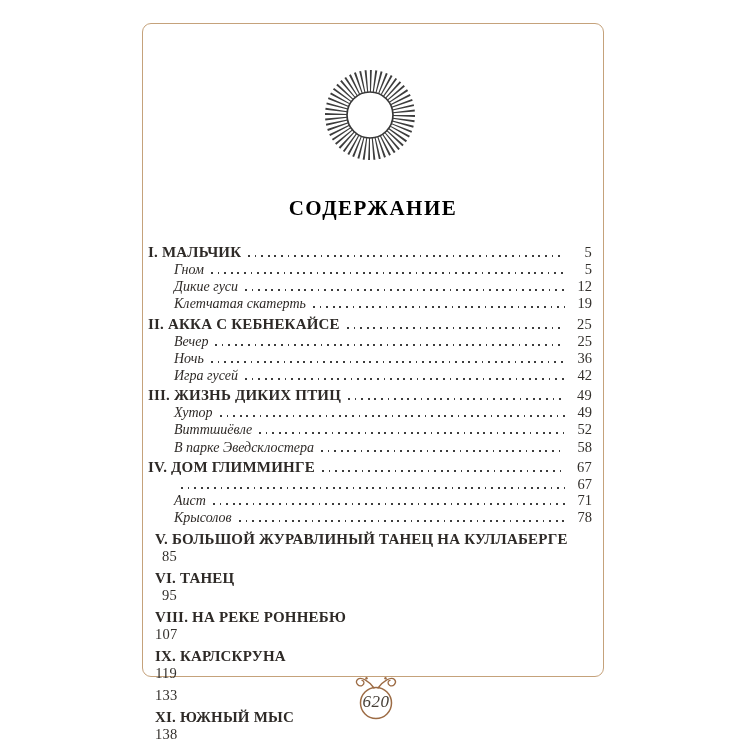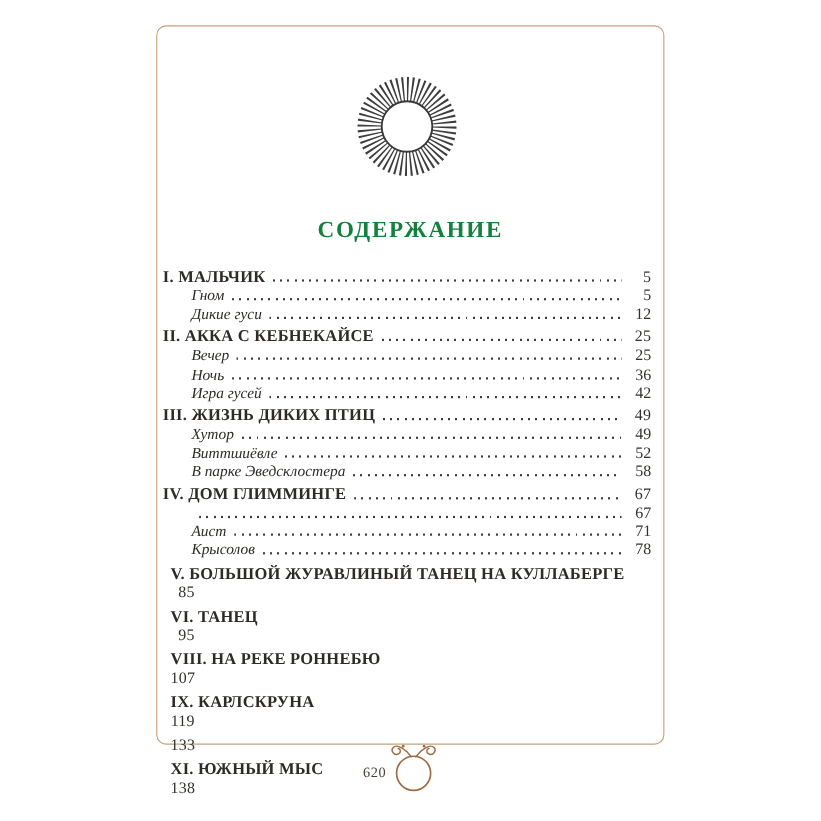--- a/index.html
+++ b/index.html
@@ -8,38 +8,38 @@
     font-family:"Liberation Serif","DejaVu Serif",serif;color:#2e2a27;
     overflow:hidden;
   }
   .frame{
     position:absolute;left:142px;top:23px;width:460px;height:652px;
     border:1.3px solid #c5a27b;border-radius:9px;background:transparent;
   }
   .sun{position:absolute;left:315px;top:60px;}
   .title{
     position:absolute;left:0;right:0;top:196px;text-align:center;
-    font-size:21px;font-weight:700;letter-spacing:1.5px;color:#15803d;
+    font-size:21px;font-weight:700;letter-spacing:1.5px;color:#000000;
   }
   .toc{position:absolute;left:148px;top:241px;width:444px;}
   .row{display:flex;align-items:baseline;}
   .row.chapter{font-weight:700;font-size:15px;line-height:17px;margin-top:3px;letter-spacing:0.2px;}
   .row.chapter.solo{margin-top:5px;flex-direction:column;}
   .row.sub{font-style:italic;font-size:14px;line-height:16.2px;padding-left:26px;justify-content:center;}
   .lbl{white-space:nowrap;}
   .leader{
     flex:1;height:2px;margin:0 5px 0 7px;min-width:12px;
     background-image:repeating-linear-gradient(90deg,#3c3c3c 0,#3c3c3c 1.8px,transparent 1.8px,transparent 6.6px);
   }
   .num{font-weight:400;font-style:normal;font-size:14.5px;min-width:22px;text-align:right;white-space:nowrap;color:#33302c;}
   .medallion{position:absolute;left:330px;top:673px;width:92px;height:54px;}
   .medallion svg{position:absolute;left:0;top:0;}
   .pageno{
-    position:absolute;left:0;top:23px;width:92px;
-    font-size:13px;letter-spacing:0.5px;color:#453e36;line-height:12px;
+    position:absolute;left:0;top:23px;width:92px;text-align:center;
+    font-size:17px;letter-spacing:0.5px;color:#453e36;line-height:12px;font-style:italic;
   }
 </style>
 </head>
 <body>
 
 <div class="frame"></div>
 
 <svg class="sun" width="110" height="110" viewBox="0 0 110 110" aria-hidden="true">
   <circle cx="55" cy="55" r="34" fill="none" stroke="#3d3d3d" stroke-width="22" stroke-dasharray="1.5 2.6"></circle>
   <circle cx="55" cy="55" r="23" fill="#ffffff" stroke="#383838" stroke-width="1.7"></circle>
@@ -55,20 +55,25 @@
     </div>
   <div class="row sub">
       <span class="lbl">Гном</span>
       <span class="leader"></span>
       <span class="num">5</span>
     </div>
   <div class="row sub">
       <span class="lbl">Дикие гуси</span>
       <span class="leader"></span>
       <span class="num">12</span>
+    </div>
+  <div class="row sub">
+      <span class="lbl">Клетчатая скатерть</span>
+      <span class="leader"></span>
+      <span class="num">19</span>
     </div>
   <div class="row chapter">
       <span class="lbl">II. АККА С КЕБНЕКАЙСЕ</span>
       <span class="leader"></span>
       <span class="num">25</span>
     </div>
   <div class="row sub">
       <span class="lbl">Вечер</span>
       <span class="leader"></span>
       <span class="num">25</span>

